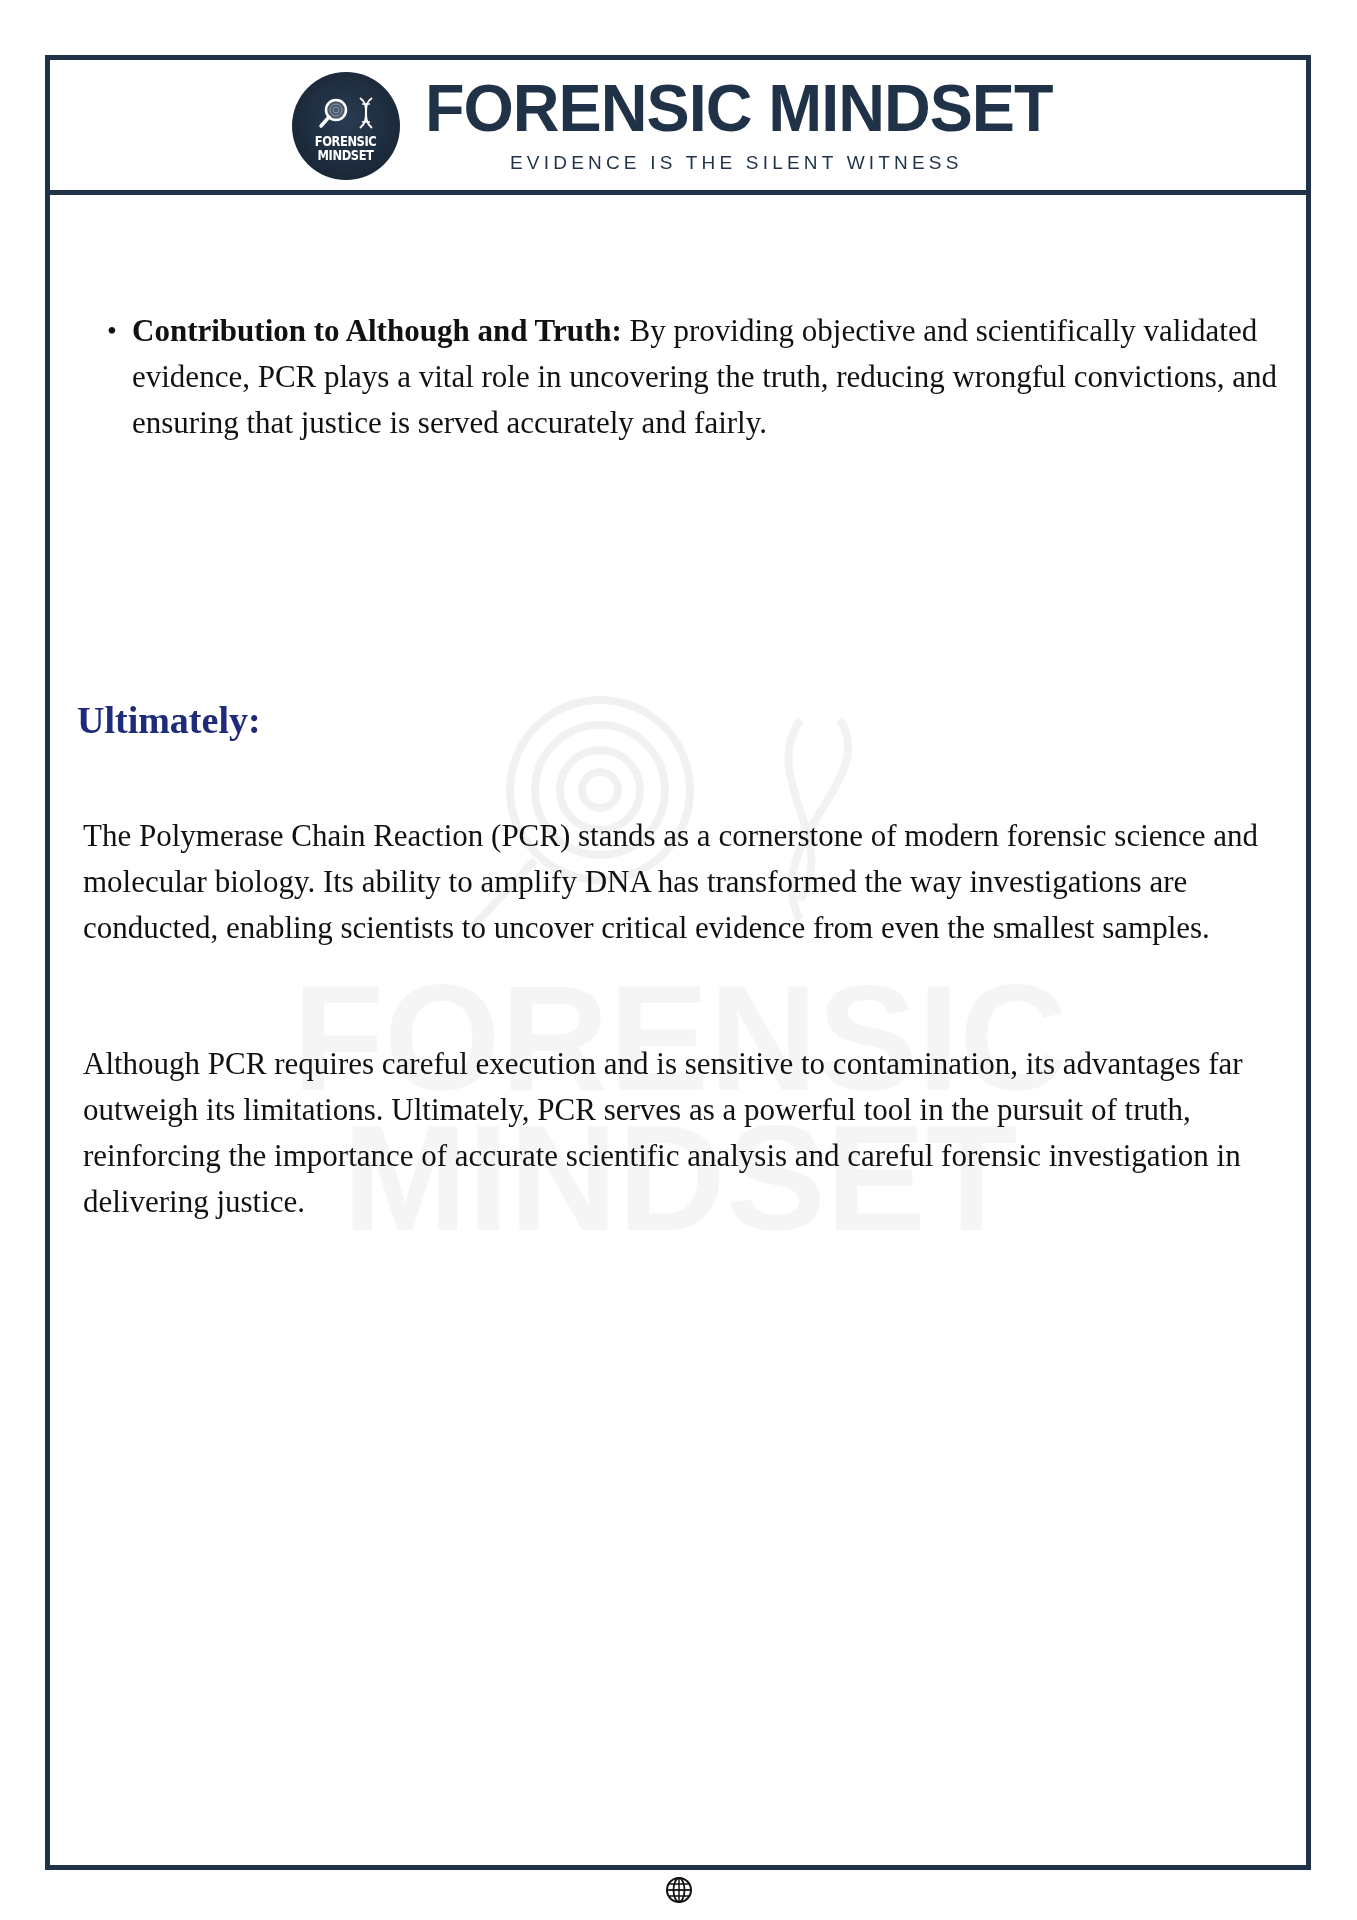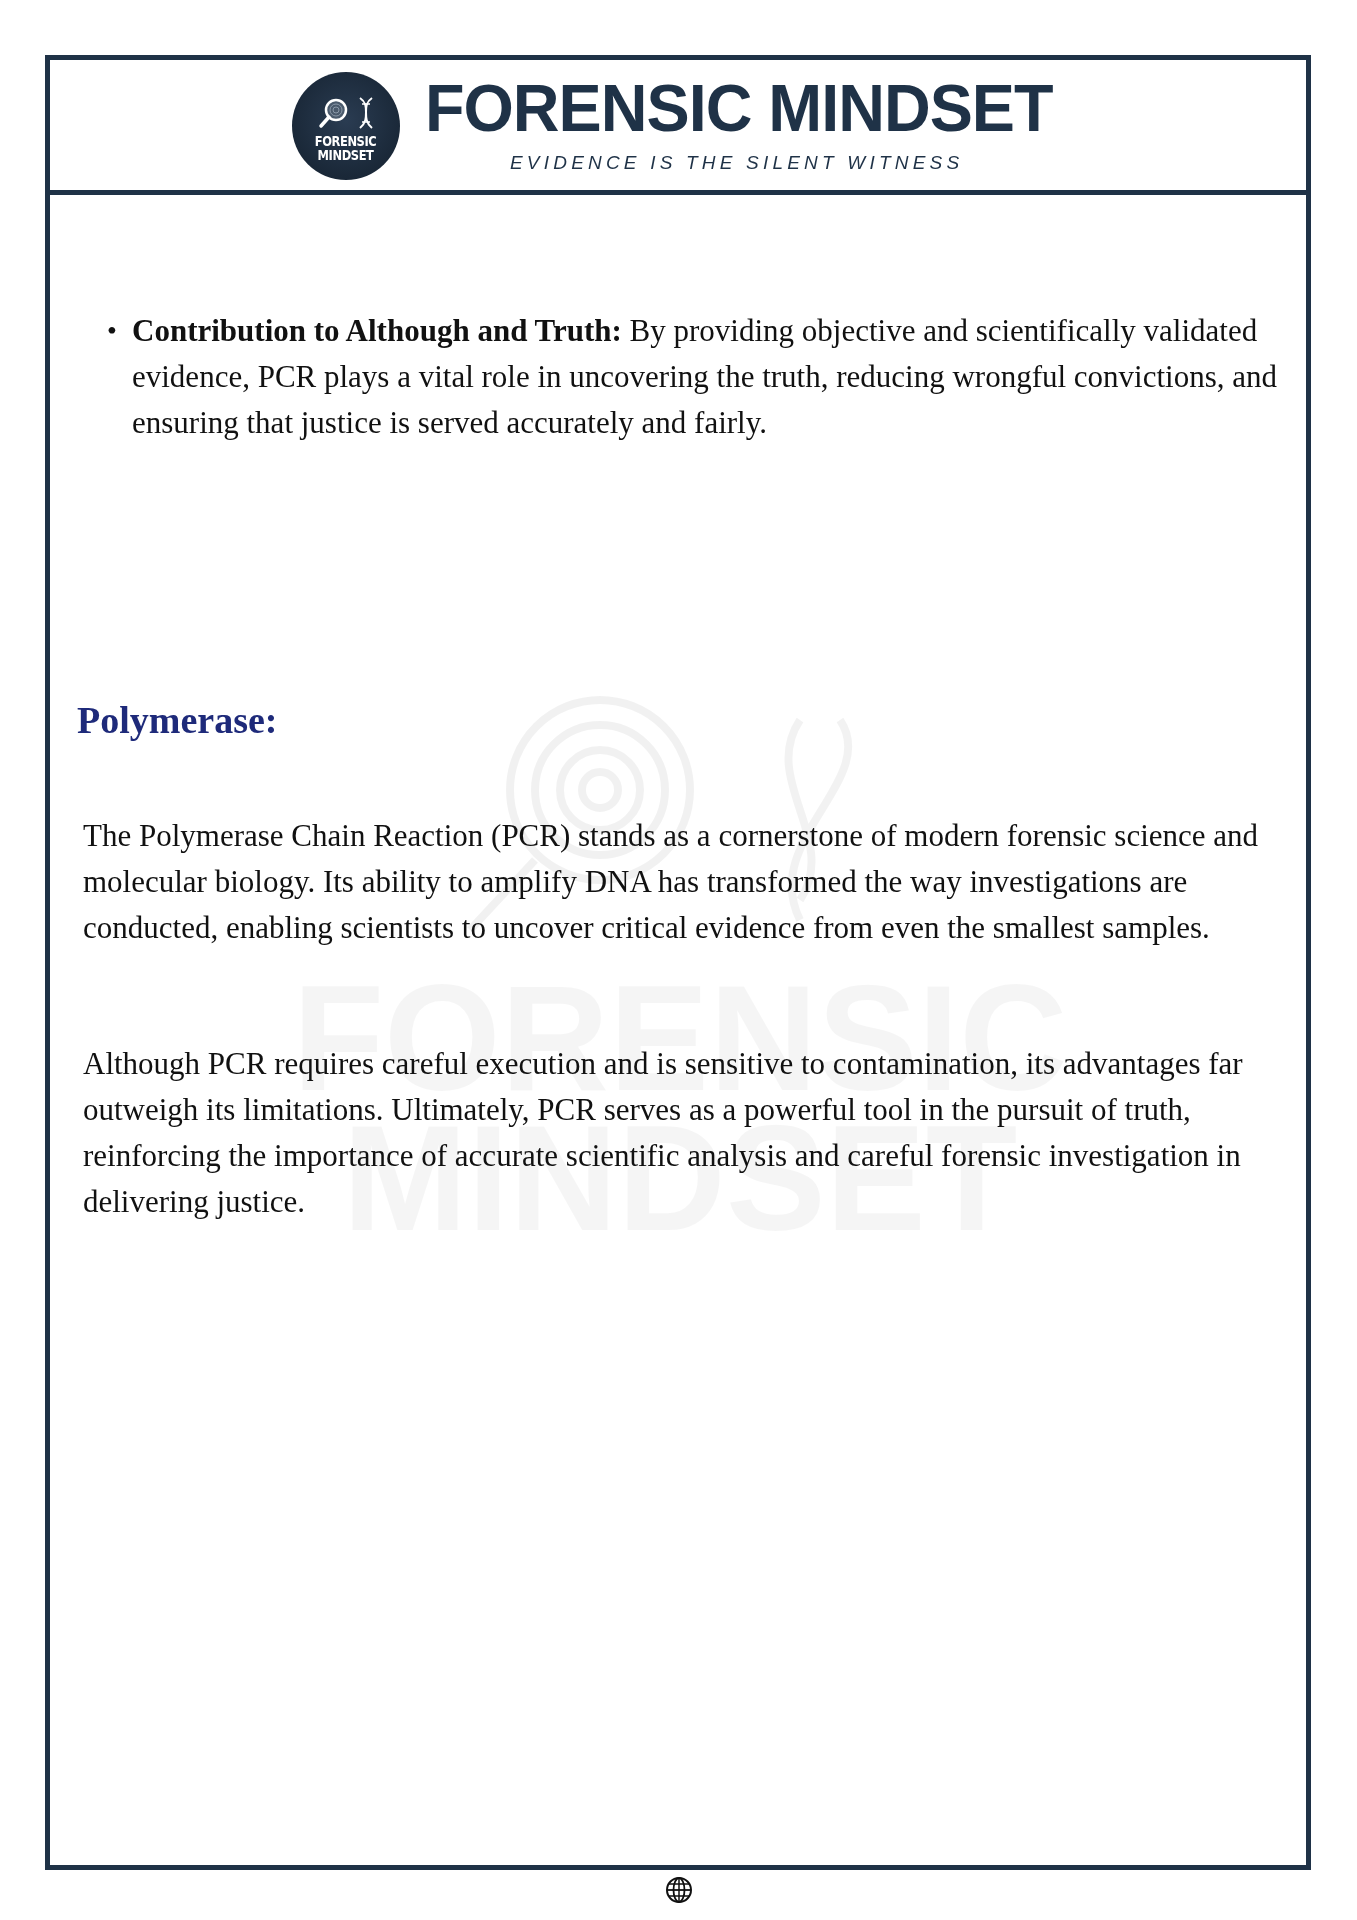--- a/index.html
+++ b/index.html
@@ -28,21 +28,21 @@
     transform: scaleX(0.82);
   }
   .brand-title {
     position: absolute; left: 375px; top: 8px;
     font-family: "Liberation Sans", sans-serif; font-weight: bold; color: #1f3247;
     font-size: 66px; letter-spacing: -1px; line-height: 80px;
     transform: scaleX(0.98); transform-origin: left;
   }
   .tagline {
     position: absolute; left: 460px; top: 92px;
-    font-family: "Liberation Sans", sans-serif; font-style: italic; color: #1f3247;
+    font-family: "Liberation Sans", sans-serif; color: #1f3247;
     font-size: 19px; letter-spacing: 4.2px;
   }
   .watermark {
     position: absolute; left: 0; top: 0; width: 1357px; height: 1920px; pointer-events: none;
   }
   .bullet-list { position: absolute; left: 105px; top: 308px; width: 1180px; margin: 0; padding: 0; list-style: none; }
   .bullet-item {
     position: relative; padding-left: 27px; font-size: 31px; line-height: 46px; margin-bottom: 44px;
   }
   .bullet-item::before {
@@ -102,21 +102,21 @@
     </div>
     <div class="brand-title">FORENSIC MINDSET</div>
     <div class="tagline">EVIDENCE IS THE SILENT WITNESS</div>
   </div>
 </div>
 
 <ul class="bullet-list">
   <li class="bullet-item"><b>Contribution to Although and Truth:</b><span> By providing objective and scientifically validated evidence, PCR plays a vital role in uncovering the truth, reducing wrongful convictions, and ensuring that justice is served accurately and fairly.</span></li>
 </ul>
 
-<h2 class="section-heading">Polymerase:</h2>
+<h2 class="section-heading">Ultimately:</h2>
 
 <p class="para" style="top: 807px;">The Polymerase Chain Reaction (PCR) stands as a cornerstone of modern forensic science and molecular biology. Its ability to amplify DNA has transformed the way investigations are conducted, enabling scientists to uncover critical evidence from even the smallest samples.</p>
 <p class="para" style="top: 1035px;">Although PCR requires careful execution and is sensitive to contamination, its advantages far outweigh its limitations. Ultimately, PCR serves as a powerful tool in the pursuit of truth, reinforcing the importance of accurate scientific analysis and careful forensic investigation in delivering justice.</p>
 
 <div class="footer">
   <svg width="28" height="28" viewBox="0 0 28 28">
     <circle cx="14" cy="14" r="12" stroke="#111" stroke-width="2" fill="none"></circle>
     <ellipse cx="14" cy="14" rx="5.5" ry="12" stroke="#111" stroke-width="1.8" fill="none"></ellipse>
     <line x1="2" y1="14" x2="26" y2="14" stroke="#111" stroke-width="1.8"></line>
     <line x1="4" y1="8" x2="24" y2="8" stroke="#111" stroke-width="1.5"></line>

